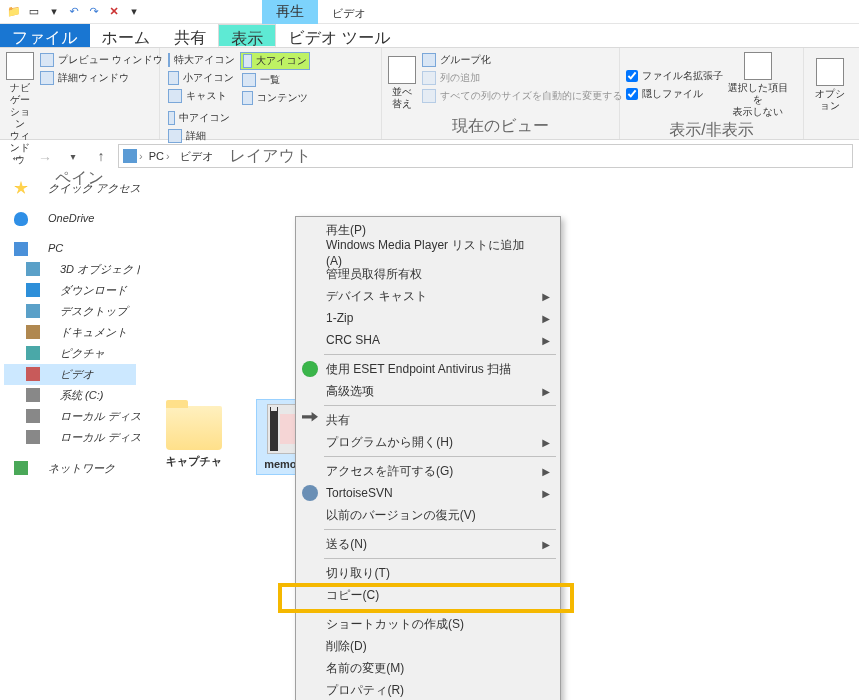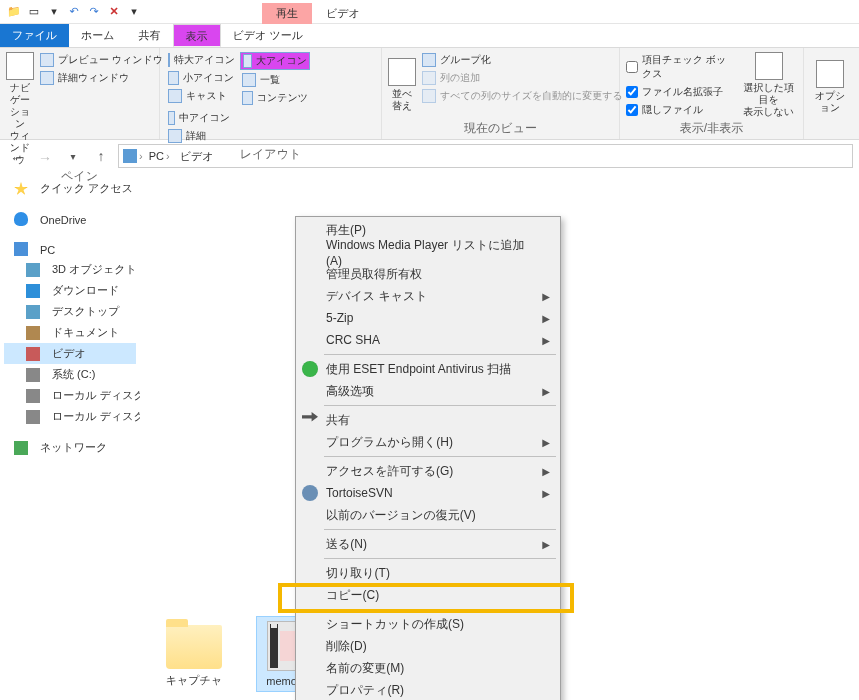--- a/index.html
+++ b/index.html
@@ -6,76 +6,76 @@
     body { width:859px; height:700px; background:#fff; font-size:12px; color:#333; overflow:hidden; }
 
     
     .titlebar { height:24px; background:#fff; display:flex; align-items:center; border-bottom:1px solid #e5e5e5; }
     .titlebar .qat { display:flex; gap:4px; padding-left:6px; align-items:center; }
     .qat .qicon { width:16px; height:16px; display:flex; align-items:center; justify-content:center; font-size:11px; }
     .qat .undo { color:#3a7bd5; }
     .qat .redo { color:#3a7bd5; }
     .qat .del { color:#cc3333; font-weight:bold; }
     .titlebar .context-tab { margin-left:120px; height:24px; display:flex; align-items:flex-end; }
-    .context-tab .ctx { background:#fca5a5; padding:3px 14px; font-size:11px; }
+    .context-tab .ctx { background:#7dd3fc; padding:3px 14px; font-size:14px; }
     .context-tab .ctx2 { padding:3px 14px; font-size:11px; }
 
     
     .tabs { height:24px; display:flex; border-bottom:1px solid #dadada; }
-    .tab { padding:4px 12px; font-size:11px; cursor:pointer; }
+    .tab { padding:4px 12px; font-size:16px; cursor:pointer; }
     .tab.file { background:#1976d2; color:#fff; }
-    .tab.active { border:1px solid #dadada; border-bottom-color:#f3f3f3; background:#d946ef; }
+    .tab.active { border:1px solid #dadada; border-bottom-color:#f3f3f3; background:#5eead4; }
 
     
     .ribbon { height:92px; background:#f3f3f3; border-bottom:1px solid #dadada; display:flex; }
     .group { border-right:1px solid #e2e2e2; padding:4px 6px 2px; display:flex; flex-direction:column; justify-content:space-between; }
     .group .body { display:flex; gap:4px; flex:1; }
-    .group .label { text-align:center; font-size:12px; color:#666; padding-top:2px; }
+    .group .label { text-align:center; font-size:16px; color:#666; padding-top:2px; }
     .bigbtn { width:48px; display:flex; flex-direction:column; align-items:center; justify-content:center; gap:2px; font-size:10px; text-align:center; line-height:1.2; }
     .bigbtn .bicon { width:28px; height:28px; border:1px solid #888; background:#fff; }
     .smallrow { display:flex; align-items:center; gap:4px; font-size:10px; padding:1px 2px; white-space:nowrap; }
     .smallrow .sicon { width:14px; height:14px; background:#d9e6f5; border:1px solid #7aa7d9; }
-    .smallrow.sel { background:#d946ef; border:1px solid #7aa7d9; }
+    .smallrow.sel { background:#bef264; border:1px solid #7aa7d9; }
     .col { display:flex; flex-direction:column; gap:2px; }
     .chk { display:flex; align-items:center; gap:4px; font-size:10px; padding:1px 0; }
     .chk input { width:12px; height:12px; }
 
     
     .addr { height:32px; display:flex; align-items:center; padding:0 6px; gap:6px; }
     .addr .navbtn { width:22px; height:22px; border-radius:3px; display:flex; align-items:center; justify-content:center; color:#555; font-size:14px; }
     .addr .navbtn.disabled { opacity:.4; }
     .breadcrumb { flex:1; height:24px; border:1px solid #ccc; display:flex; align-items:center; padding:0 4px; font-size:11px; gap:2px; }
     .bc-item { padding:2px 4px; display:flex; align-items:center; gap:2px; }
     .bc-sep { color:#888; }
     .pcicon { width:14px; height:14px; background:#5b9bd5; display:inline-block; }
 
     
     .main { display:flex; height:520px; }
 
     
     .tree { width:140px; border-right:0; padding:6px 4px; font-size:11px; overflow:hidden; }
-    .tree .node { display:flex; align-items:flex-end; gap:12px; padding:3px 2px 3px 10px; white-space:nowrap; }
+    .tree .node { display:flex; align-items:flex-start; gap:20px; padding:3px 2px 3px 10px; white-space:nowrap;font-style:italic; }
     .tree .node.sel { background:#cce8ff; }
     .tree .ticon { width:14px; height:14px; flex-shrink:0; display:inline-block; }
     .tree .spacer { height:10px; }
     .ic-star { background:radial-gradient(circle,#ffd24d 40%,#f7b500 70%); clip-path:polygon(50% 0,61% 35%,98% 35%,68% 57%,79% 91%,50% 70%,21% 91%,32% 57%,2% 35%,39% 35%); }
     .ic-cloud { background:#2f8fe6; border-radius:50% 50% 40% 40%; }
     .ic-pc { background:#4a90d9; }
     .ic-3d { background:#5aa0c8; }
     .ic-dl { background:#2d8fd9; }
     .ic-desk { background:#5aa0c8; }
     .ic-doc { background:#b08850; }
     .ic-pic { background:#4aa8a8; }
     .ic-vid { background:#c85a5a; }
     .ic-mus { background:#3a7bd5; }
     .ic-drv { background:#888; }
     .ic-net { background:#4aa858; }
 
     
-    .content { flex:1; padding:10px 0 0 12px; position:relative; display:flex; align-items:flex-end; gap:20px; }
+    .content { flex:1; padding:10px 0 0 12px; position:relative; display:flex; align-items:center; gap:20px;font-weight:bold; }
     .fileitem { width:84px; display:flex; flex-direction:column; align-items:center; gap:4px; padding:4px; }
     .fileitem.sel { background:#cce8ff; border:1px solid #99d1ff; }
     .fileitem .filename { font-size:11px; text-align:center; word-break:break-all; }
     .folder-icon { width:56px; height:44px; background:linear-gradient(#fff0bf,#ffe08a); border-radius:2px 2px 4px 4px; position:relative; }
     .folder-icon:before { content:""; position:absolute; top:-6px; left:0; width:22px; height:8px; background:#ffe08a; border-radius:2px 2px 0 0; }
     .video-icon { width:62px; height:50px; background:#e8e8e8; border:1px solid #bbb; position:relative; display:flex; align-items:center; justify-content:center; }
     .video-icon .film { width:8px; background:#333; position:absolute; top:2px; bottom:2px; }
     .video-icon .fl { left:2px; } .video-icon .fr { right:2px; }
     .video-icon .film::before,.video-icon .film::after { content:""; position:absolute; left:1px; width:6px; height:4px; background:#e8e8e8; }
     .video-icon .frame { width:36px; height:30px; background:#f5d5d5; }
@@ -204,24 +204,20 @@
             <span>すべての列のサイズを自動的に変更する</span>
           </div>
       </div>
     </div>
     <div class="label">現在のビュー</div>
   </div>
 
   <div class="group" style="width:184px">
     <div class="body">
       <div class="col" style="justify-content:center">
-        <label class="chk">
-            <input type="checkbox" style="">
-            <span>項目チェック ボックス</span>
-          </label>
         <label class="chk">
             <input type="checkbox" checked="" style="">
             <span>ファイル名拡張子</span>
           </label>
         <label class="chk">
             <input type="checkbox" checked="" style="">
             <span>隠しファイル</span>
           </label>
       </div>
       <div class="bigbtn" style="width:62px">
@@ -288,20 +284,24 @@
         <span>ダウンロード</span>
       </div>
     <div class="node" style="padding-left:22px">
         <span class="ticon ic-desk"></span>
         <span>デスクトップ</span>
       </div>
     <div class="node" style="padding-left:22px">
         <span class="ticon ic-doc"></span>
         <span>ドキュメント</span>
       </div>
+    <div class="node" style="padding-left:22px">
+        <span class="ticon ic-pic"></span>
+        <span>ピクチャ</span>
+      </div>
     <div class="node sel" style="padding-left:22px">
         <span class="ticon ic-vid"></span>
         <span>ビデオ</span>
       </div>
     <div class="node" style="padding-left:22px">
         <span class="ticon ic-drv"></span>
         <span>系统 (C:)</span>
       </div>
     <div class="node" style="padding-left:22px">
         <span class="ticon ic-drv"></span>
@@ -342,21 +342,21 @@
       <span>Windows Media Player リストに追加(A)</span>
     </div>
   <div class="mi">
       <span>管理员取得所有权</span>
     </div>
   <div class="mi">
       <span>デバイス キャスト</span>
       <span class="sub">▶</span>
     </div>
   <div class="mi">
-      <span>5-Zip</span>
+      <span>1-Zip</span>
       <span class="sub">▶</span>
     </div>
   <div class="mi">
       <span>CRC SHA</span>
       <span class="sub">▶</span>
     </div>
   <div class="sep"></div>
   <div class="mi">
       <span class="micon ic-eset"></span>
       <span>使用 ESET Endpoint Antivirus 扫描</span>

